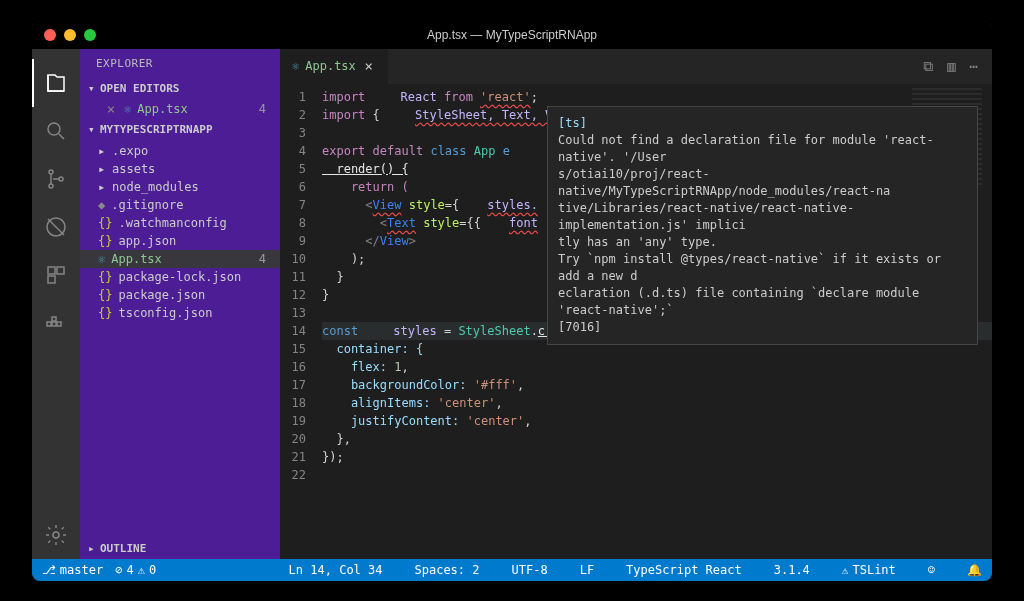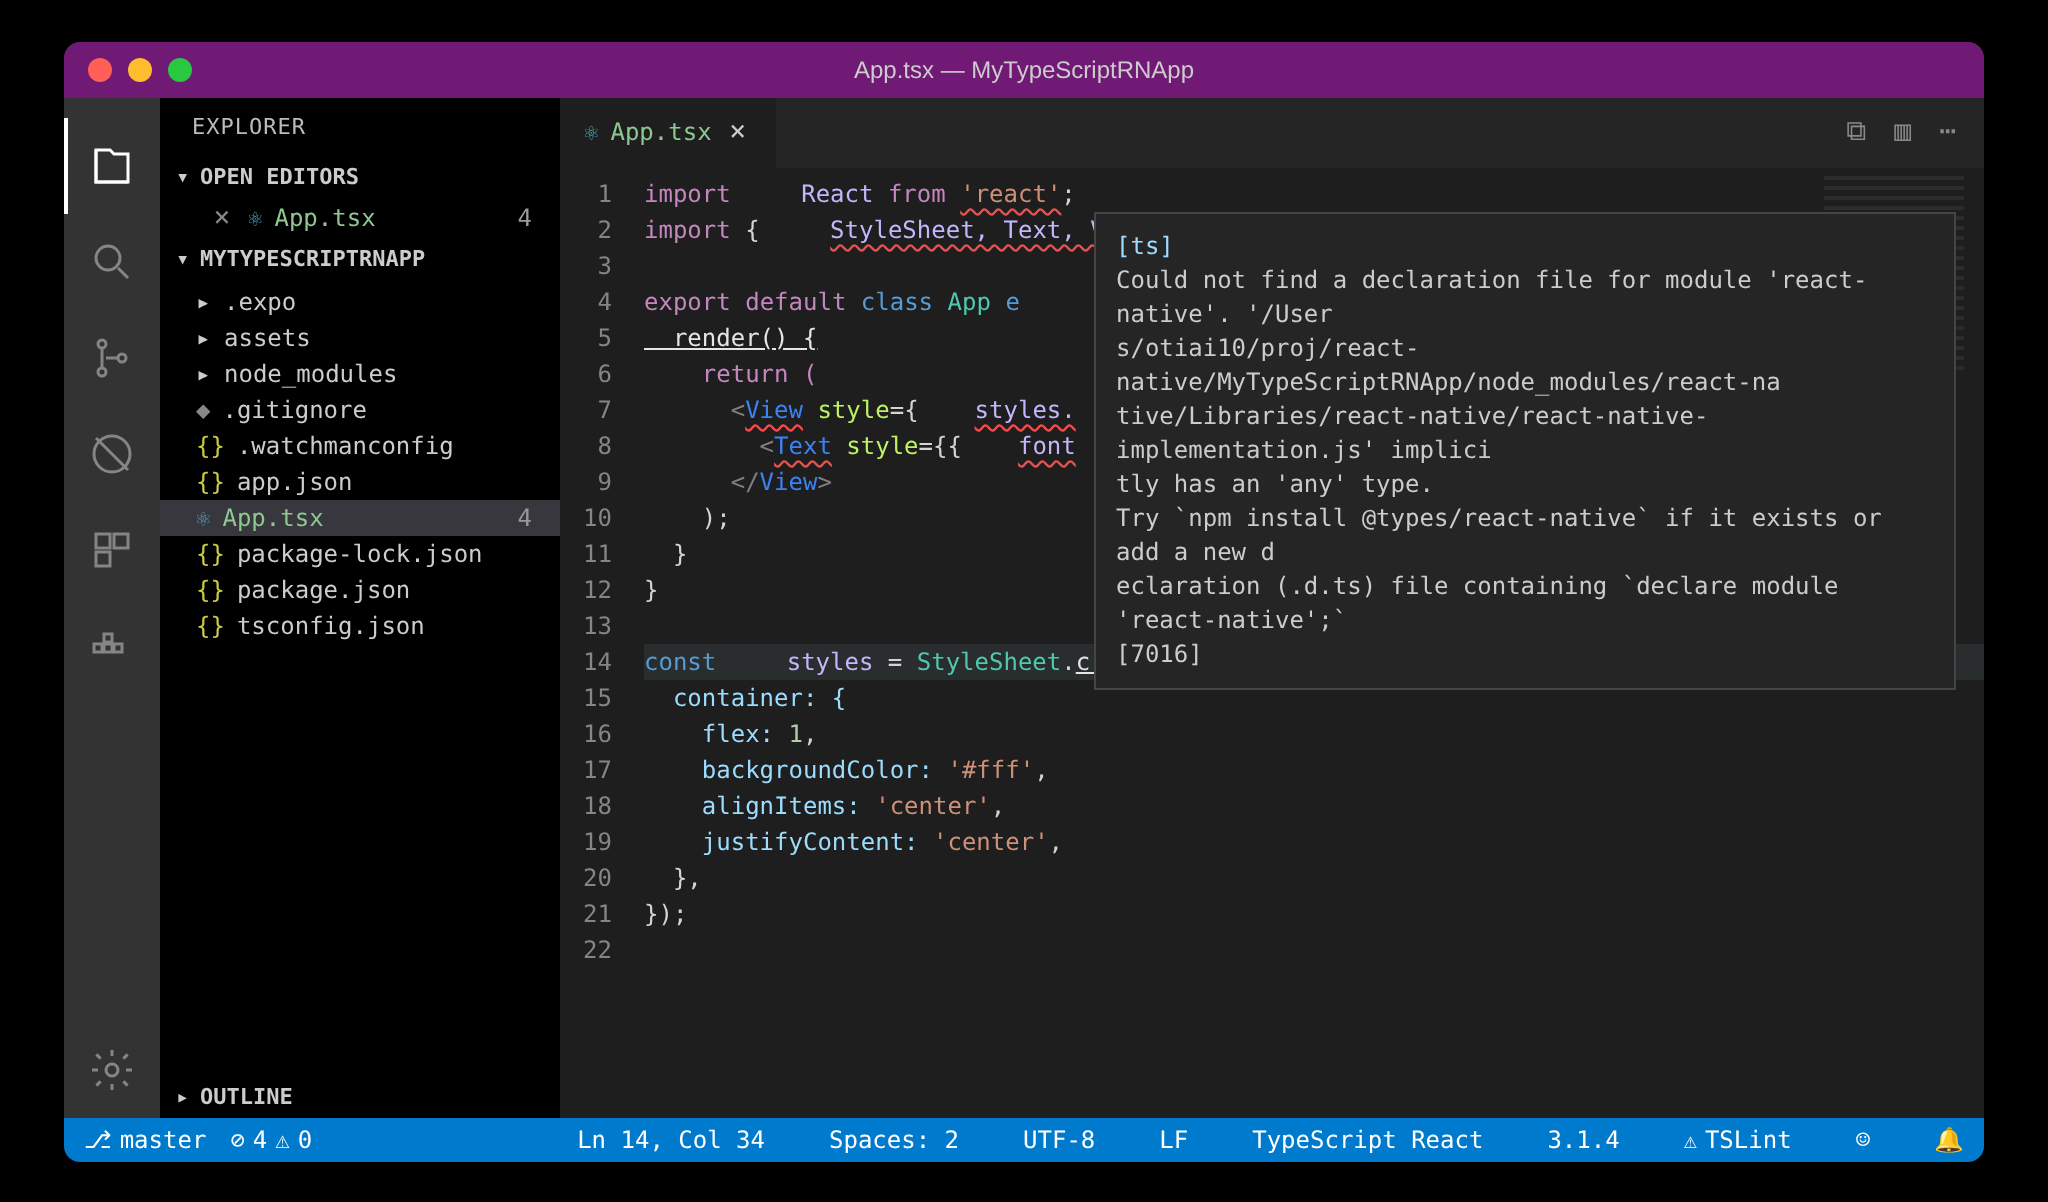--- a/index.html
+++ b/index.html
@@ -1,32 +1,32 @@
 <!DOCTYPE html>
 <html><head>
   <meta charset="utf-8">
   <style>
     * { margin: 0; padding: 0; box-sizing: border-box; font-family: -apple-system, 'Menlo', 'Monaco', monospace; }
     body { background: #000; width: 1024px; height: 601px; overflow: hidden; display: flex; align-items: center; justify-content: center; }
     .window { width: 960px; height: 560px; background: #1e1e1e; border-radius: 8px; overflow: hidden; display: flex; flex-direction: column; box-shadow: 0 20px 60px rgba(0,0,0,0.5); }
-    .titlebar { height: 28px; background: #701a75; display: flex; align-items: center; padding: 0 12px; position: relative; }
+    .titlebar { height: 28px; background: #000000; display: flex; align-items: center; padding: 0 12px; position: relative; }
     .traffic-lights { display: flex; gap: 8px; }
     .tl { width: 12px; height: 12px; border-radius: 50%; }
     .tl-close { background: #ff5f57; }
     .tl-min { background: #febc2e; }
     .tl-max { background: #28c840; }
     .window-title { position: absolute; left: 50%; transform: translateX(-50%); color: #ccc; font-size: 12px; font-family: -apple-system, sans-serif; }
     .body-area { flex: 1; display: flex; overflow: hidden; }
     .activity-bar { width: 48px; background: #333333; display: flex; flex-direction: column; align-items: center; padding-top: 10px; }
     .activity-icon { width: 48px; height: 48px; display: flex; align-items: center; justify-content: center; color: #858585; cursor: pointer; position: relative; }
     .activity-icon.active { color: #fff; }
     .activity-icon.active::before { content: ''; position: absolute; left: 0; top: 0; bottom: 0; width: 2px; background: #fff; }
     .activity-icon svg { width: 24px; height: 24px; fill: none; stroke: currentColor; stroke-width: 1.5; }
     .activity-spacer { flex: 1; }
-    .sidebar { width: 200px; background: #000000; color: #ccc; font-size: 12px; display: flex; flex-direction: column; font-family: -apple-system, sans-serif; }
+    .sidebar { width: 200px; background: #4c1d95; color: #ccc; font-size: 12px; display: flex; flex-direction: column; font-family: -apple-system, sans-serif; }
     .sidebar-title { padding: 8px 16px; font-size: 11px; letter-spacing: 0.5px; color: #bbb; }
     .section-header { padding: 4px 8px; display: flex; align-items: center; gap: 4px; font-size: 11px; font-weight: 700; cursor: pointer; }
     .chev { display: inline-block; width: 8px; }
     .open-editor-item { padding: 2px 8px 2px 24px; display: flex; align-items: center; gap: 6px; position: relative; }
     .close-x { color: #888; font-size: 14px; width: 14px; text-align: center; }
     .react-icon { color: #519aba; }
     .editor-name { color: #8dc891; }
     .editor-badge { margin-left: auto; color: #999; padding-right: 6px; }
     .tree { padding: 2px 0; }
     .tree-item { padding: 2px 8px 2px 18px; display: flex; align-items: center; gap: 6px; cursor: pointer; }

